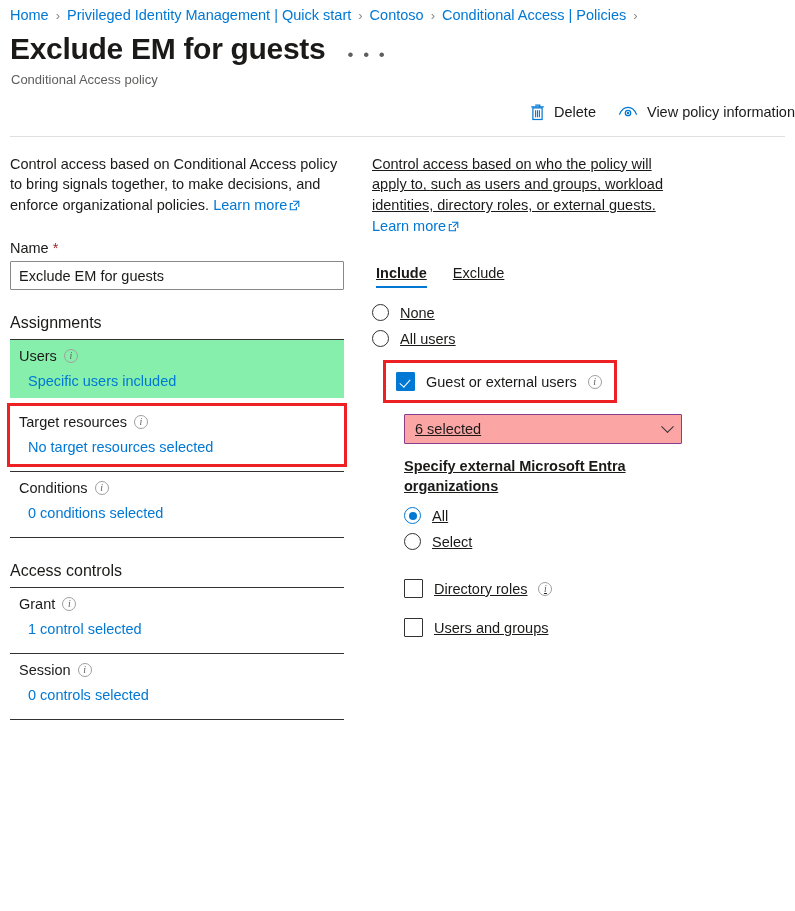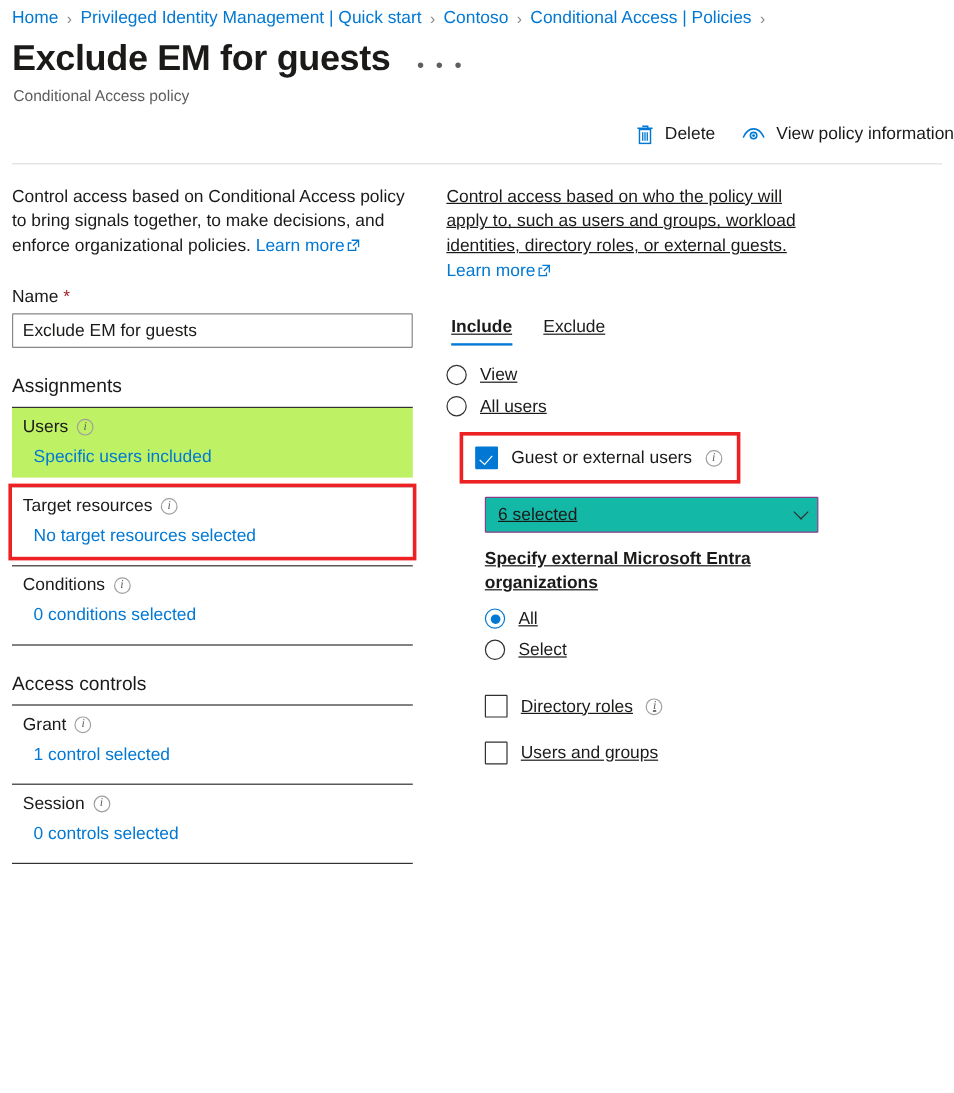--- a/index.html
+++ b/index.html
@@ -137,21 +137,21 @@
     margin: 7px 0 0 0;
   }
 
   
   .arow {
     width: 334px;
     padding: 8px 0 9px 9px;
     position: relative;
     cursor: pointer;
   }
-  .arow.selected { background: #bef264; }
+  .arow.selected { background: #86efac; }
   .arow-title {
     font-size: 14.5px;
     display: flex;
     align-items: center;
     gap: 7px;
     color: #1b1a19;
   }
   .arow-value {
     font-size: 14.5px;
     color: #0078d4;
@@ -271,21 +271,21 @@
     margin: 7px 0 0 14px;
     font-size: 14.5px;
     cursor: pointer;
   }
 
   
   .dropdown {
     width: 278px;
     height: 30px;
     border: 1.4px solid #8a3d8a;
-    background: #14b8a6;
+    background: #fca5a5;
     display: flex;
     align-items: center;
     justify-content: space-between;
     padding: 0 9px 0 10px;
     margin: 14px 0 0 32px;
     font-size: 14.5px;
     color: #1b1a19;
     cursor: pointer;
     border-radius: 1px;
   }
@@ -448,21 +448,21 @@
     </div>
 
     <div class="tabs">
       <div class="tab active">Include</div>
       <div class="tab">Exclude</div>
     </div>
 
     <div class="opt-list">
       <div class="opt">
         <span class="radio"></span>
-        <span>View</span>
+        <span>None</span>
       </div>
       <div class="opt">
         <span class="radio"></span>
         <span>All users</span>
       </div>
     </div>
 
     <div class="guest-wrap">
       <span class="cbox on"></span>
       <span>Guest or external users</span>

